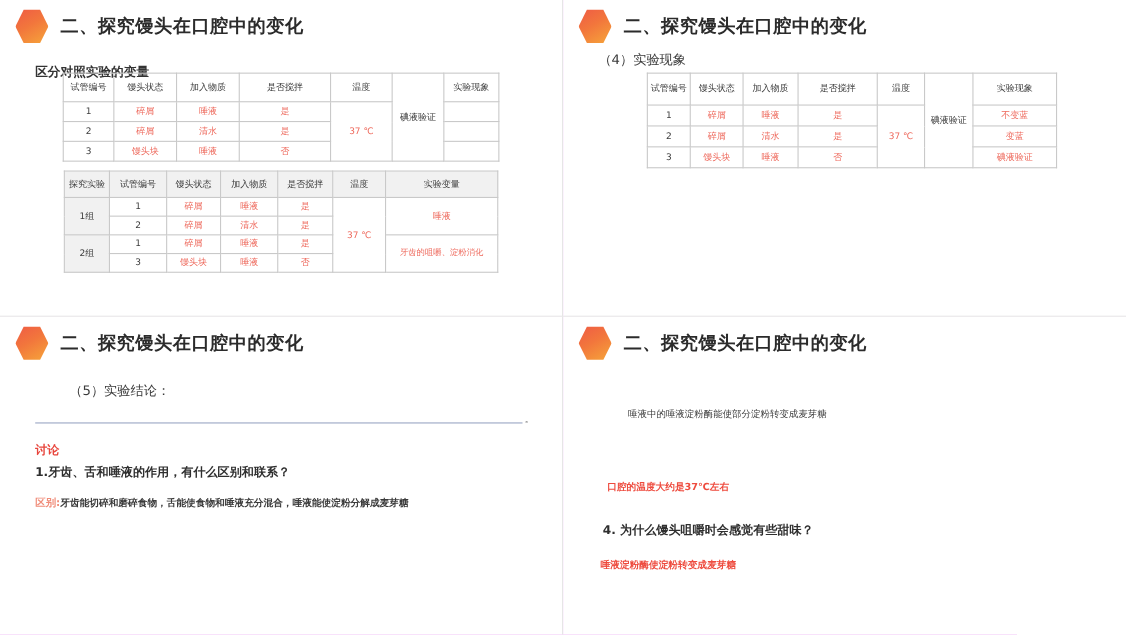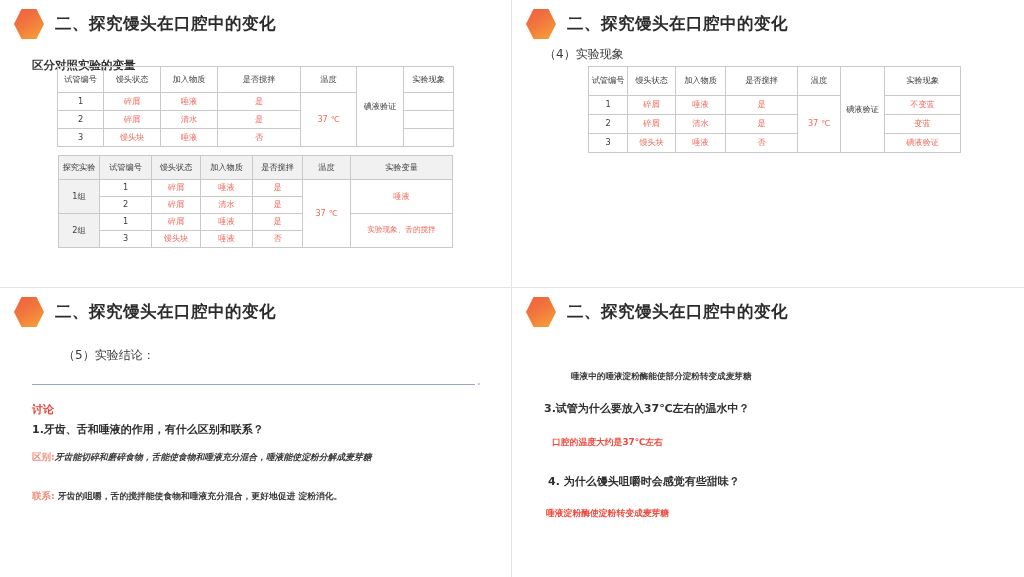--- a/index.html
+++ b/index.html
@@ -82,21 +82,21 @@
   }
   .concl-text {
     position: absolute;
     font-size: 8.8px;
     color: #ee6a5d;
     font-weight: 700;
     white-space: nowrap;
   }
   .q { position: absolute; font-size: 11px; color: #2f2f2f; font-weight: 700; white-space: nowrap; }
   .a-red { position: absolute; font-size: 8.8px; color: #ee4b3e; font-weight: 700; white-space: nowrap; }
-  .a-dark { position: absolute; font-size: 8.6px; color: #3a3a3a; font-weight: 700; white-space: nowrap; padding-left: 27px; }
+  .a-dark { position: absolute; font-size: 8.6px; color: #3a3a3a; font-weight: 400; white-space: nowrap; padding-left: 27px; }
   .tag { color: #f08d7a; font-weight: 700; }
   .disc-title { position: absolute; font-size: 11px; color: #e8453c; font-weight: 700; }
 </style>
 </head>
 <body>
 
 <div class="deck">
 
   <div class="slide">
     <div class="hdr">
@@ -185,21 +185,21 @@
           <td class="cell-red">碎屑</td>
           <td class="cell-red">清水</td>
           <td class="cell-red">是</td>
         </tr>
         <tr>
           <td rowspan="2" class="grp">2组</td>
           <td style="height:17px" class="cell-num">1</td>
           <td class="cell-red">碎屑</td>
           <td class="cell-red">唾液</td>
           <td class="cell-red">是</td>
-          <td rowspan="2" class="cell-red" style="font-size:7.6px">实验现象、舌的搅拌</td>
+          <td rowspan="2" class="cell-red" style="font-size:7.6px">牙齿的咀嚼、淀粉消化</td>
         </tr>
         <tr>
           <td style="height:17px" class="cell-num">3</td>
           <td class="cell-red">馒头块</td>
           <td class="cell-red">唾液</td>
           <td class="cell-red">否</td>
         </tr>
       </tbody>
     </table>
   </div>
@@ -267,36 +267,32 @@
 
     <div class="sub plain" style="left:63px; top:59px; font-size:12px;">（5）实验结论：</div>
 
     <div class="concl-line" style="left:32px; top:96px; width:443px;"></div>
     <div style="position:absolute; left:477px; top:88px; font-size:8px; color:#555;">。</div>
 
     <div class="disc-title" style="left:32px; top:114px;">讨论</div>
     <div class="q" style="left:32px; top:134px;">1.牙齿、舌和唾液的作用，有什么区别和联系？</div>
 
     <div style="position:absolute; left:32px; top:157px; white-space:nowrap;">
-      <span class="tag" style="font-size:9.5px;">区别:</span><span style="font-size:8.8px; color:#3a3a3a; font-weight:700;font-style:italic;">牙齿能切碎和磨碎食物，舌能使食物和唾液充分混合，唾液能使淀粉分解成麦芽糖</span>
-    </div>
-
-    <div style="position:absolute; left:32px; top:196px; white-space:nowrap;">
-      <span class="tag" style="font-size:9.5px;">联系:</span><span style="font-size:8.8px; color:#3a3a3a; font-weight:700; margin-left:3px;">牙齿的咀嚼，舌的搅拌能使食物和唾液充分混合，更好地促进 淀粉消化。</span>
-    </div>
+      <span class="tag" style="font-size:9.5px;">区别:</span><span style="font-size:8.8px; color:#3a3a3a; font-weight:700;">牙齿能切碎和磨碎食物，舌能使食物和唾液充分混合，唾液能使淀粉分解成麦芽糖</span>
+    </div>
+
   </div>
 
   <div class="slide">
     <div class="hdr">
       <div class="hex"></div>
       <div class="hdr-title">二、探究馒头在口腔中的变化</div>
     </div>
 
     <div class="a-dark" style="left:32px; top:83px;">唾液中的唾液淀粉酶能使部分淀粉转变成麦芽糖</div>
 
-    <div class="q" style="left:32px; top:113px;">3.试管为什么要放入37℃左右的温水中？</div>
     <div class="a-red" style="left:40px; top:149px;">口腔的温度大约是37℃左右</div>
 
     <div class="q" style="left:36px; top:186px;">4. 为什么馒头咀嚼时会感觉有些甜味？</div>
     <div class="a-red" style="left:34px; top:220px;font-family:Liberation Mono, monospace;">唾液淀粉酶使淀粉转变成麦芽糖</div>
   </div>
 
 </div>
 
 </body></html>

